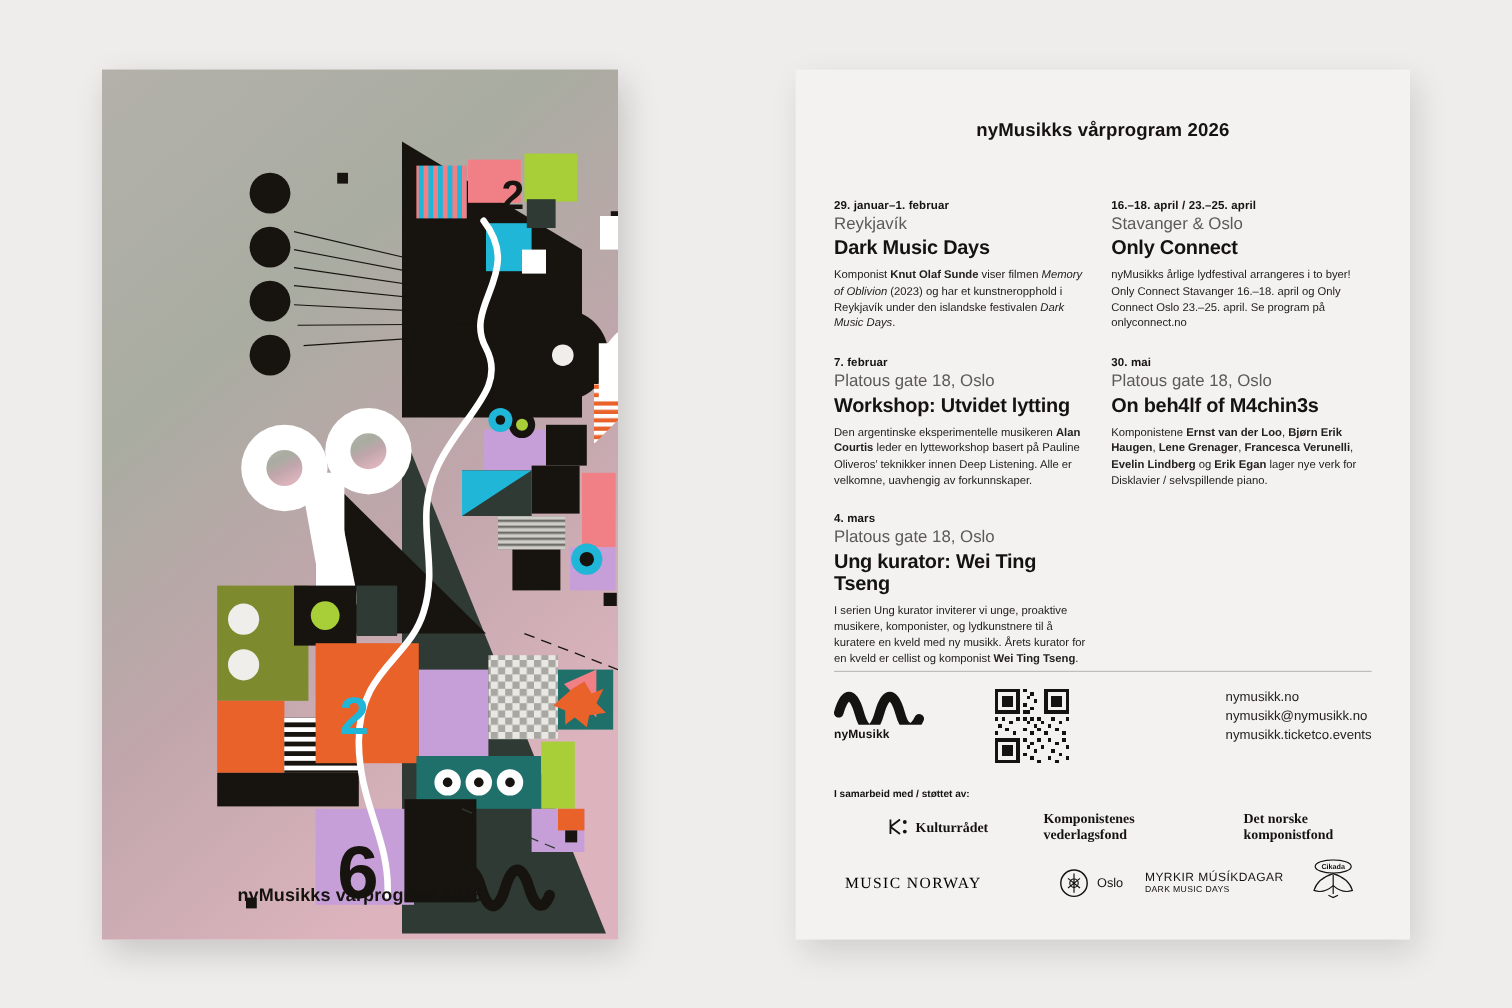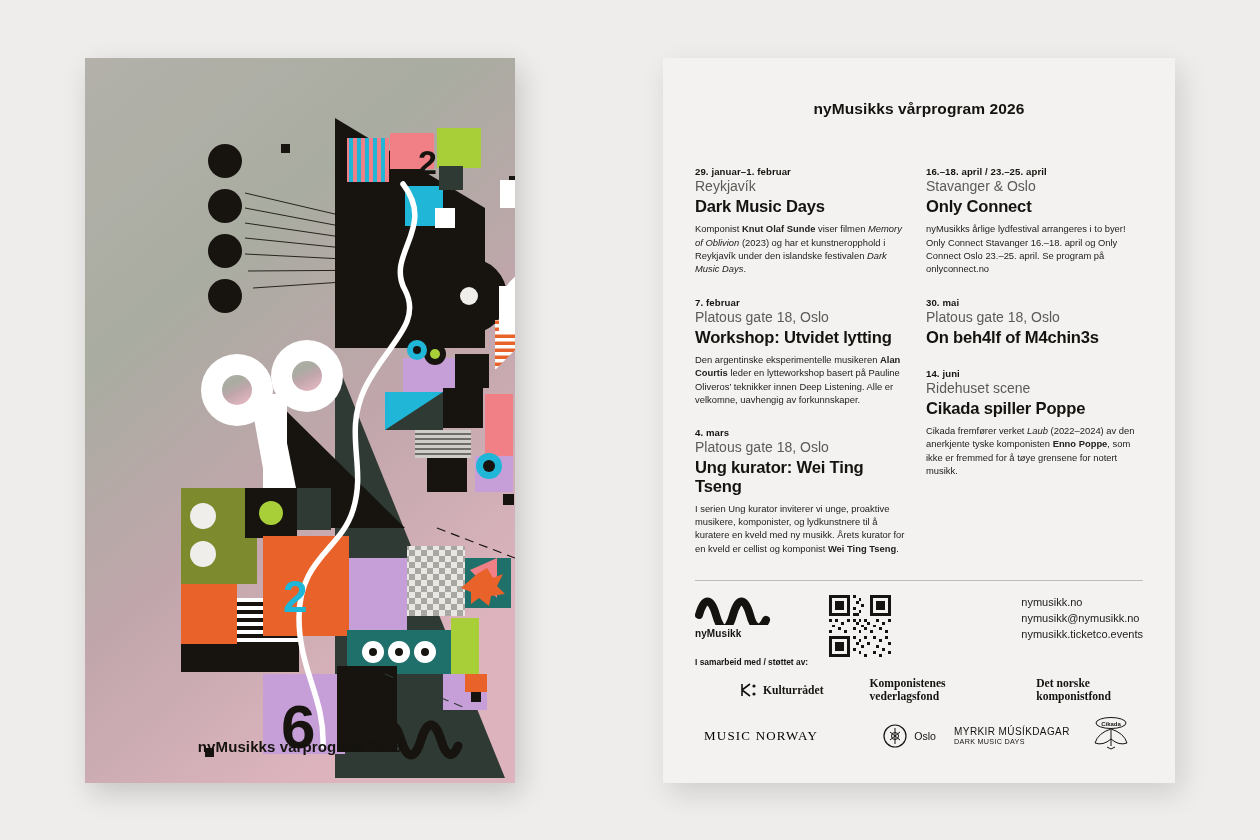--- a/index.html
+++ b/index.html
@@ -130,20 +130,21 @@
     margin-left: auto;
     text-align: left;
     font-size: 11px;
     line-height: 1.45;
     color: #23211e;
   }
   .support-label {
     font-size: 8.4px;
     font-weight: bold;
     color: #15130f;
+    margin-top: 20px;
     margin-bottom: 10px;
   }
   .sponsor-row {
     display: flex;
     align-items: center;
     justify-content: space-between;
     margin-bottom: 10px;
   }
   .sp { font-size: 10.6px; color: #15130f; display: flex; align-items: center; gap: 6px; padding-left: 46px;}
   .sp-bold { font-weight: bold; font-family: "Liberation Serif", serif; font-size: 11.6px;}
@@ -366,26 +367,21 @@
         <div class="event">
           <p class="ev-date">16.–18. april / 23.–25. april</p>
           <p class="ev-place">Stavanger &amp; Oslo</p>
           <p class="ev-name">Only Connect</p>
           <p class="ev-body">nyMusikks årlige lydfestival arrangeres i to byer! Only Connect Stavanger 16.–18. april og Only Connect Oslo 23.–25. april. Se program på onlyconnect.no</p>
         </div>
         <div class="event">
           <p class="ev-date">30. mai</p>
           <p class="ev-place">Platous gate 18, Oslo</p>
           <p class="ev-name">On beh4lf of M4chin3s</p>
-        </div>
-        <div class="event">
-          <p class="ev-date">14. juni</p>
-          <p class="ev-place">Ridehuset scene</p>
-          <p class="ev-name">Cikada spiller Poppe</p>
-          <p class="ev-body">Cikada fremfører verket <i>Laub</i> (2022–2024) av den anerkjente tyske komponisten <b>Enno Poppe</b>, som ikke er fremmed for å tøye grensene for notert musikk.</p>
+          <p class="ev-body">Komponistene <b>Ernst van der Loo</b>, <b>Bjørn Erik Haugen</b>, <b>Lene Grenager</b>, <b>Francesca Verunelli</b>, <b>Evelin Lindberg</b> og <b>Erik Egan</b> lager nye verk for Disklavier / selvspillende piano.</p>
         </div>
       </div>
     </div>
 
     <div class="footer">
       <div class="hr"></div>
 
       <div class="foot-row">
         <div class="logo-block">
           <svg class="logo-wave" width="80" height="30" viewBox="0 0 80 30">

